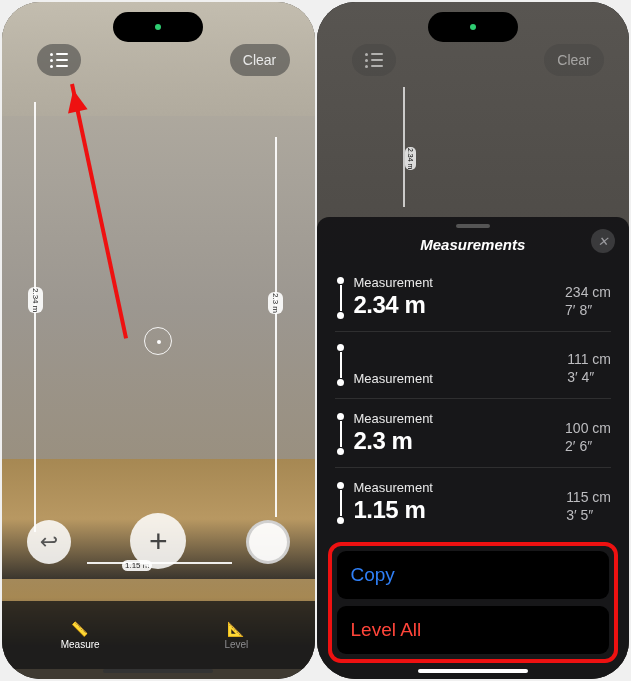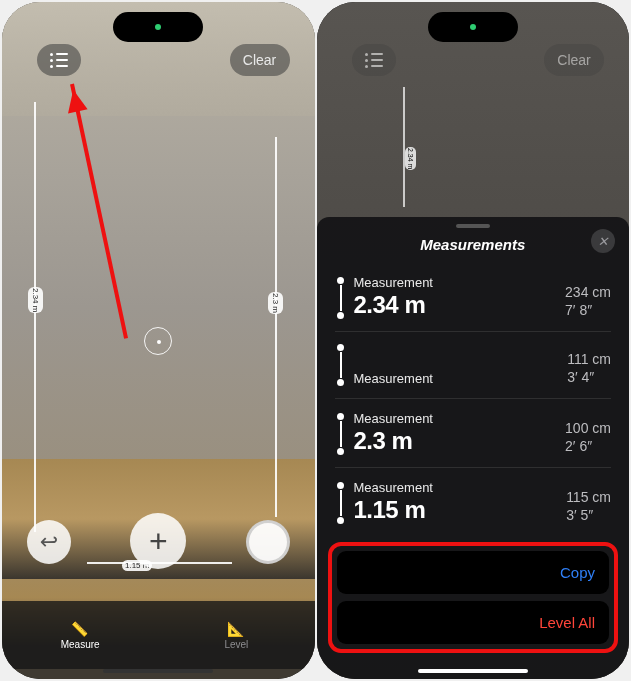--- a/index.html
+++ b/index.html
@@ -57,21 +57,21 @@
   .mrow:last-child{border-bottom:none;}
   .mrow .micon{ width:12px; display:flex; flex-direction:column; align-items:center; gap:2px; }
   .micon .mdot{ width:7px;height:7px;border-radius:50%;background:#fff; }
   .micon .mbar{ width:2px; height:26px; background:#fff; margin:-1px 0;}
   .mmid{ flex:1; }
   .mmid .lbl{ font-size:13px; color:#eaeaea; }
   .mmid .val{ font-size:24px; font-weight:600; letter-spacing:-0.5px; margin-top:1px;}
   .malt{ text-align:left;margin-left:8px; }
   .malt div{ font-size:14px; color:#bdbdc0; line-height:1.25; }
   .action-wrap{ margin:6px 11px 6px; border:4px solid #e11; border-radius:13px; padding:5px 5px; }
-  .act-btn{ background:#000; border-radius:9px; padding:13px 14px; font-size:15px; margin-bottom:7px;text-align:right; }
+  .act-btn{ background:#000; border-radius:9px; padding:13px 14px; font-size:19px; margin-bottom:7px; }
   .act-btn:last-child{margin-bottom:0;}
   .act-copy{ color:#2f7ff6; }
   .act-clear{ color:#ff453a; }
   
   .r-ruler{ position:absolute; left:86px; top:85px; width:2px; height:120px; background:rgba(255,255,255,0.7); z-index:10;}
   .r-ruler-l{ position:absolute; left:88px; top:145px; background:rgba(235,235,235,0.9); font-size:7px; writing-mode:vertical-rl; padding:1px 2px; border-radius:5px; z-index:10;}
 </style>
 </head>
 <body>
 

